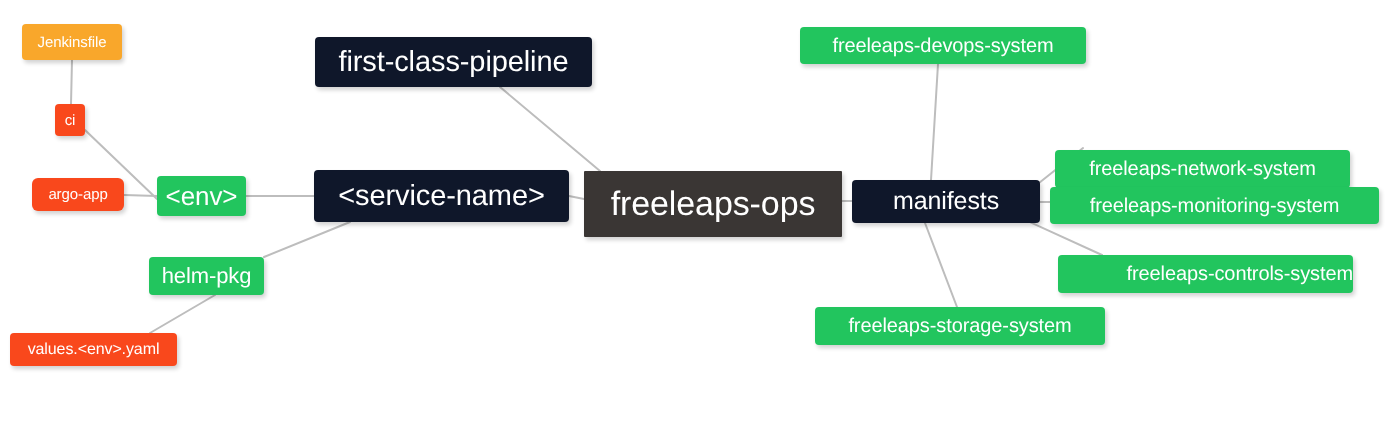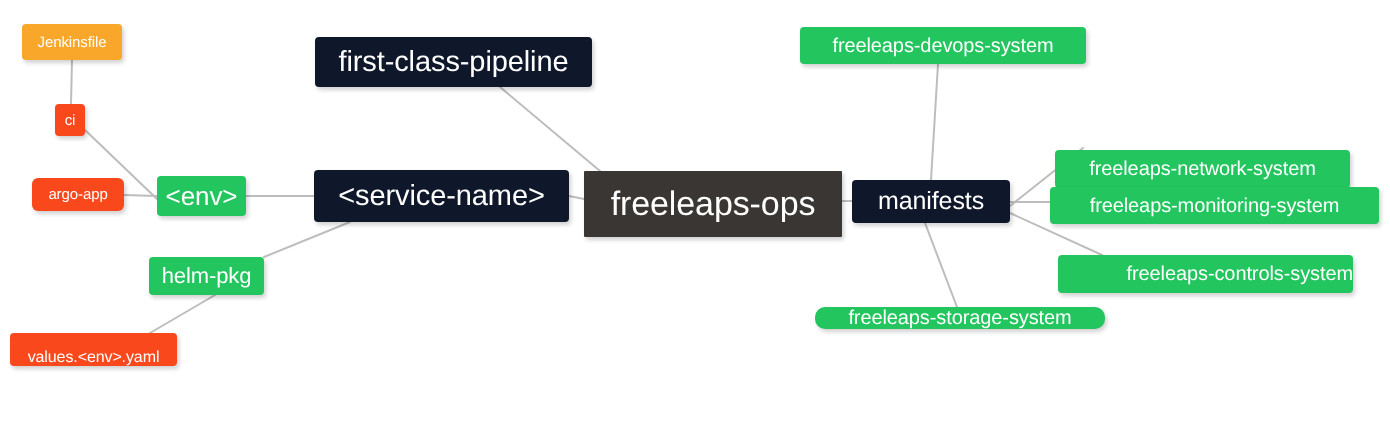--- a/index.html
+++ b/index.html
@@ -76,44 +76,44 @@
       </div>
       <div class="node lvl-red" style="left: 32px; top: 178px; width: 92px; height: 33px; font-size: 15px; border-radius: 6px;">
         <span>argo-app</span>
       </div>
       <div class="node lvl-green" style="left: 157px; top: 176px; width: 89px; height: 40px; font-size: 26px;">
         <span>&lt;env&gt;</span>
       </div>
       <div class="node lvl-green" style="left: 149px; top: 257px; width: 115px; height: 38px; font-size: 22px;">
         <span>helm-pkg</span>
       </div>
-      <div class="node lvl-red" style="left: 10px; top: 333px; width: 167px; height: 33px; font-size: 16px; align-items: flex-end;">
+      <div class="node lvl-red" style="left: 10px; top: 333px; width: 167px; height: 33px; font-size: 16px;">
         <span>values.&lt;env&gt;.yaml</span>
       </div>
       <div class="node lvl-blue" style="left: 315px; top: 37px; width: 277px; height: 50px; font-size: 29px;">
         <span>first-class-pipeline</span>
       </div>
       <div class="node lvl-blue" style="left: 314px; top: 170px; width: 255px; height: 52px; font-size: 29px;">
         <span>&lt;service-name&gt;</span>
       </div>
       <div class="node lvl-root" style="left: 584px; top: 171px; width: 258px; height: 66px; font-size: 34px;">
         <span>freeleaps-ops</span>
       </div>
-      <div class="node lvl-blue" style="left: 852px; top: 180px; width: 158px; height: 43px; font-size: 25px;">
+      <div class="node lvl-blue" style="left: 852px; top: 180px; width: 188px; height: 43px; font-size: 25px;">
         <span>manifests</span>
       </div>
       <div class="node lvl-green" style="left: 800px; top: 27px; width: 286px; height: 37px; font-size: 20px;">
         <span>freeleaps-devops-system</span>
       </div>
       <div class="node lvl-green" style="left: 1055px; top: 110px; width: 295px; height: 38px; font-size: 20px; margin-top: 40px;">
         <span>freeleaps-network-system</span>
       </div>
       <div class="node lvl-green" style="left: 1050px; top: 187px; width: 329px; height: 37px; font-size: 20px;">
         <span>freeleaps-monitoring-system</span>
       </div>
       <div class="node lvl-green" style="left: 1058px; top: 255px; width: 295px; height: 38px; font-size: 20px; justify-content: flex-end;">
         <span>freeleaps-controls-system</span>
       </div>
-      <div class="node lvl-green" style="left: 815px; top: 307px; width: 290px; height: 22px; font-size: 20px; border-radius: 10px;">
+      <div class="node lvl-green" style="left: 815px; top: 307px; width: 290px; height: 38px; font-size: 20px;">
         <span>freeleaps-storage-system</span>
       </div>
     </div>
 </div>
 
 </body></html>

